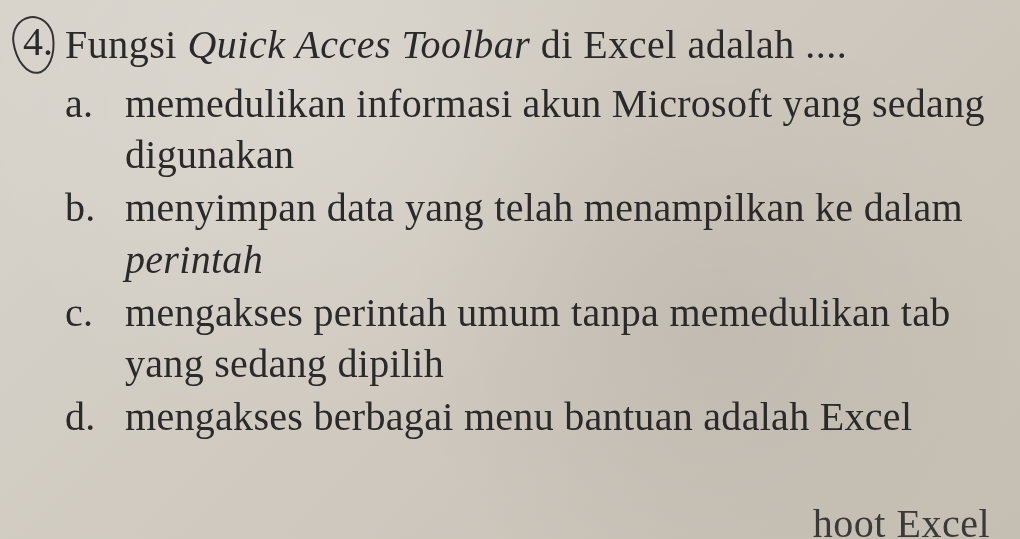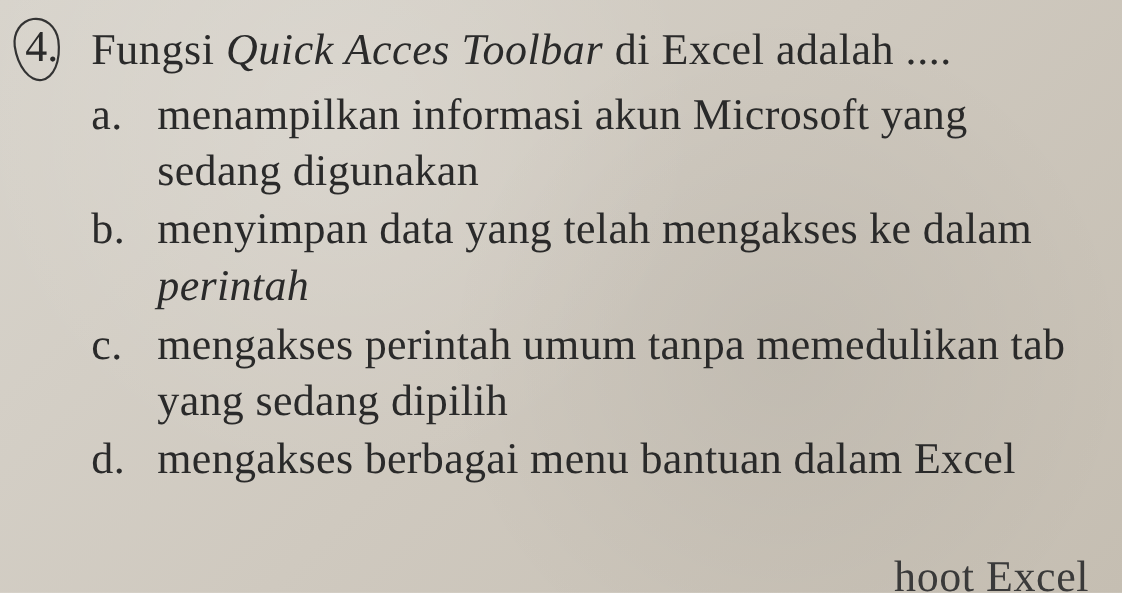--- a/index.html
+++ b/index.html
@@ -51,21 +51,20 @@
       left: -2px;
       top: -4px;
       width: 38px;
       height: 54px;
       border: 2px solid #333;
       border-radius: 50% 50% 50% 50% / 40% 40% 60% 60%;
       transform: rotate(-8deg);
     }
     .question-body {
       flex: 1;
-      margin-left: 18px;
     }
     .question-text {
       font-size: 40px;
       line-height: 1.25;
       margin-bottom: 8px;
       letter-spacing: 0.5px;
     }
     .italic {
       font-style: italic;
     }
@@ -106,32 +105,32 @@
   <div class="question-row">
     <div class="question-number">4.</div>
     <div class="question-body">
       <div class="question-text">
         <span>Fungsi </span><span class="italic">Quick Acces Toolbar</span><span> di Excel adalah ....</span>
       </div>
 
       <div class="options">
         <div class="option">
           <span class="option-letter">a.</span>
-          <span class="option-text">menampilkan informasi akun Microsoft yang sedang digunakan</span>
+          <span class="option-text">memedulikan informasi akun Microsoft yang sedang digunakan</span>
         </div>
         <div class="option">
           <span class="option-letter">b.</span>
-          <span class="option-text"><span>menyimpan data yang telah mengakses ke dalam </span><span class="italic">perintah</span></span>
+          <span class="option-text"><span>menyimpan data yang telah menampilkan ke dalam </span><span class="italic">perintah</span></span>
         </div>
         <div class="option">
           <span class="option-letter">c.</span>
           <span class="option-text">mengakses perintah umum tanpa memedulikan tab yang sedang dipilih</span>
         </div>
         <div class="option">
           <span class="option-letter">d.</span>
-          <span class="option-text">mengakses berbagai menu bantuan dalam Excel</span>
+          <span class="option-text">mengakses berbagai menu bantuan adalah Excel</span>
         </div>
       </div>
     </div>
   </div>
 </div>
 
 <div class="partial-text">hoot Excel</div>
 
 </body></html>

